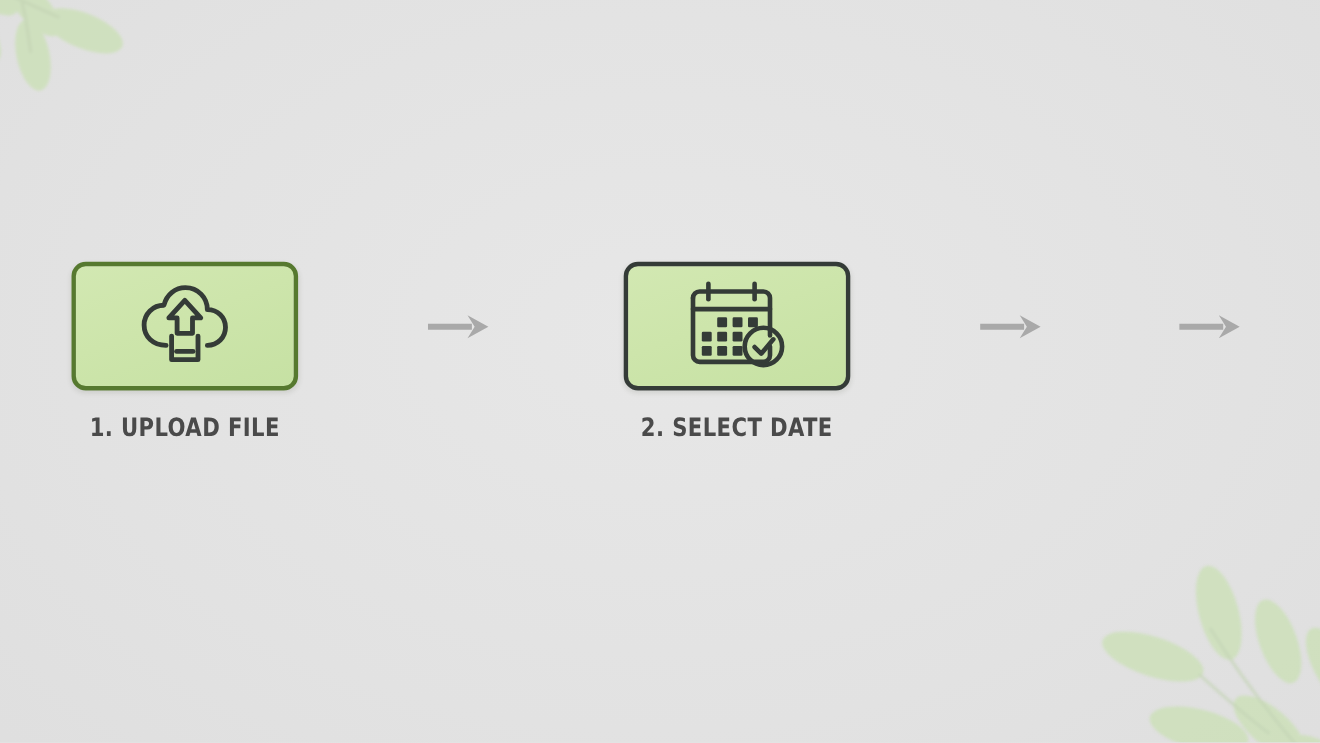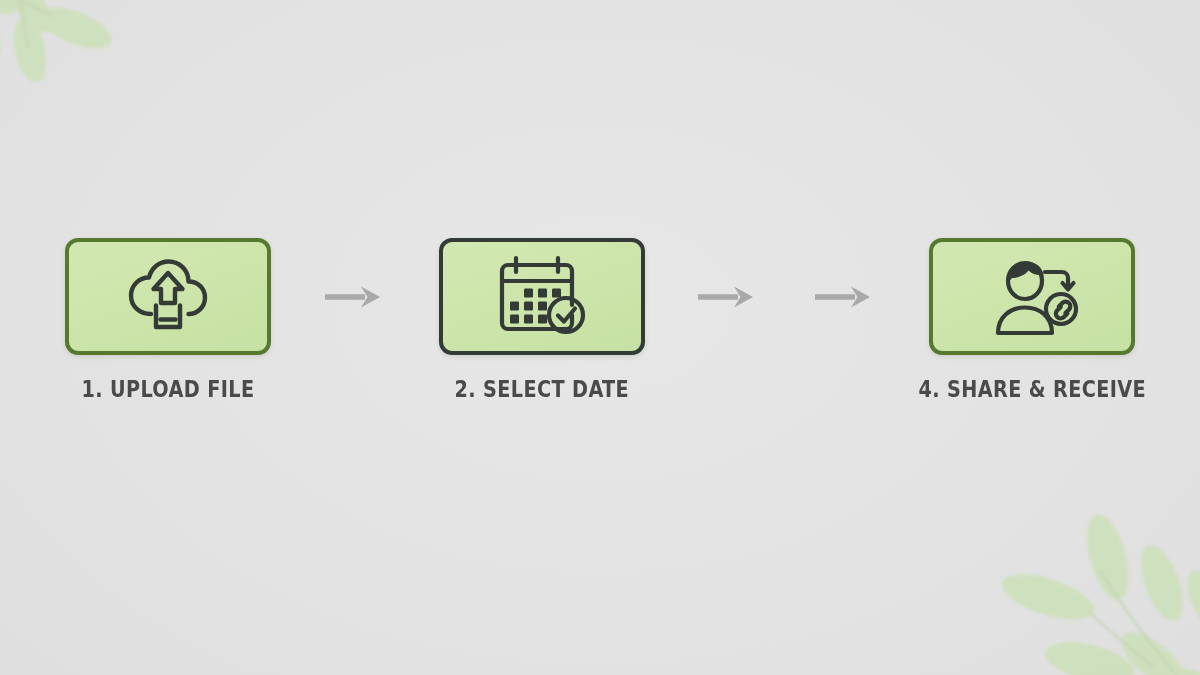--- a/index.html
+++ b/index.html
@@ -200,37 +200,15 @@
     </div>
 
 
     <div class="connector">
       <svg width="60" height="26" viewBox="0 0 60 26">
         <path d="M0 13 L40 13" stroke="#a9a9a9" stroke-width="5.5" stroke-linecap="butt" fill="none"></path>
         <path d="M36 2.5 L55 13 L36 23.5 L42.5 13 Z" fill="#a9a9a9"></path>
       </svg>
     </div>
 
-    <div class="step">
-      <div class="card border-green">
-        <svg width="100" height="80" viewBox="0 0 100 80" fill="none" stroke="#343b37" stroke-width="4.2" stroke-linecap="round" stroke-linejoin="round">
-
-          <path d="M26 24 A17 18 0 1 1 60 24 A17 18 0 1 1 26 24"></path>
-
-          <path d="M27.5 21 C30 12, 38 6.5, 46 7 C54 7.5, 58 12, 59.5 18
-                   C55 18.5, 50 17, 46.5 13.5 C43 18.5, 35 21.5, 27.5 21 Z" fill="#343b37" stroke="none"></path>
-          <path d="M27.5 21 C30 12, 38 6.5, 46 7 C54 7.5, 58 12, 59.5 18"></path>
-
-          <path d="M16 76 C16 60, 28 50.5, 43 50.5 C58 50.5, 70 60, 70 76 Z"></path>
-
-          <path d="M63 15 L80 15 A6 6 0 0 1 86 21 L86 31"></path>
-          <path d="M80.5 26 L86 32.5 L91.5 26"></path>
-
-          <circle cx="79" cy="52" r="15"></circle>
-          <path d="M74.5 56.5 L78 53 A4.6 4.6 0 0 0 71.5 46.5 L68 50" transform="translate(7.5,-1.5) scale(1.02)"></path>
-          <path d="M83.5 47.5 L80 51 A4.6 4.6 0 0 0 86.5 57.5 L90 54" transform="translate(-6.5,1.5) scale(1.02)"></path>
-        </svg>
-      </div>
-      <div class="step-label">4. SHARE &amp; RECEIVE</div>
-    </div>
 
   </div>
 </div>
 
 </body></html>

